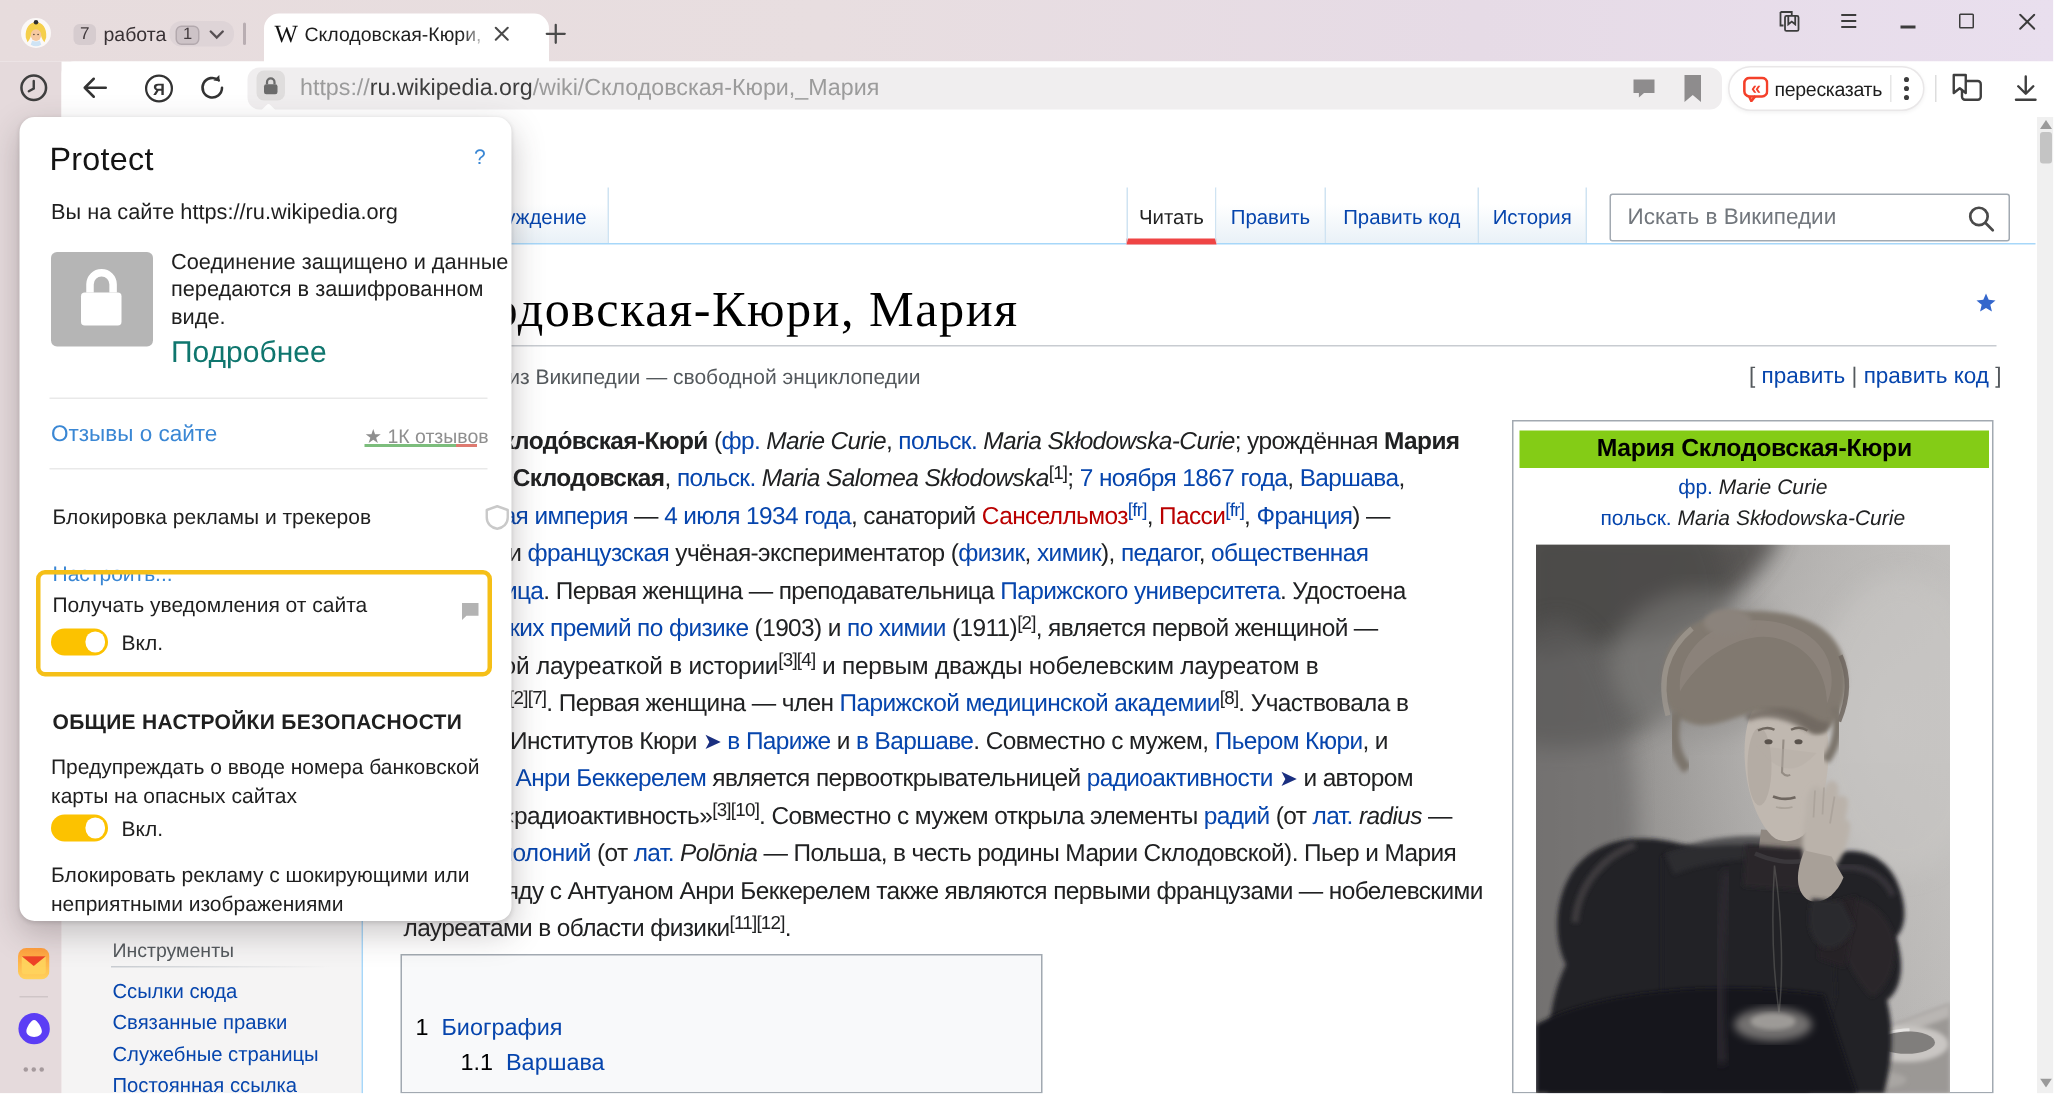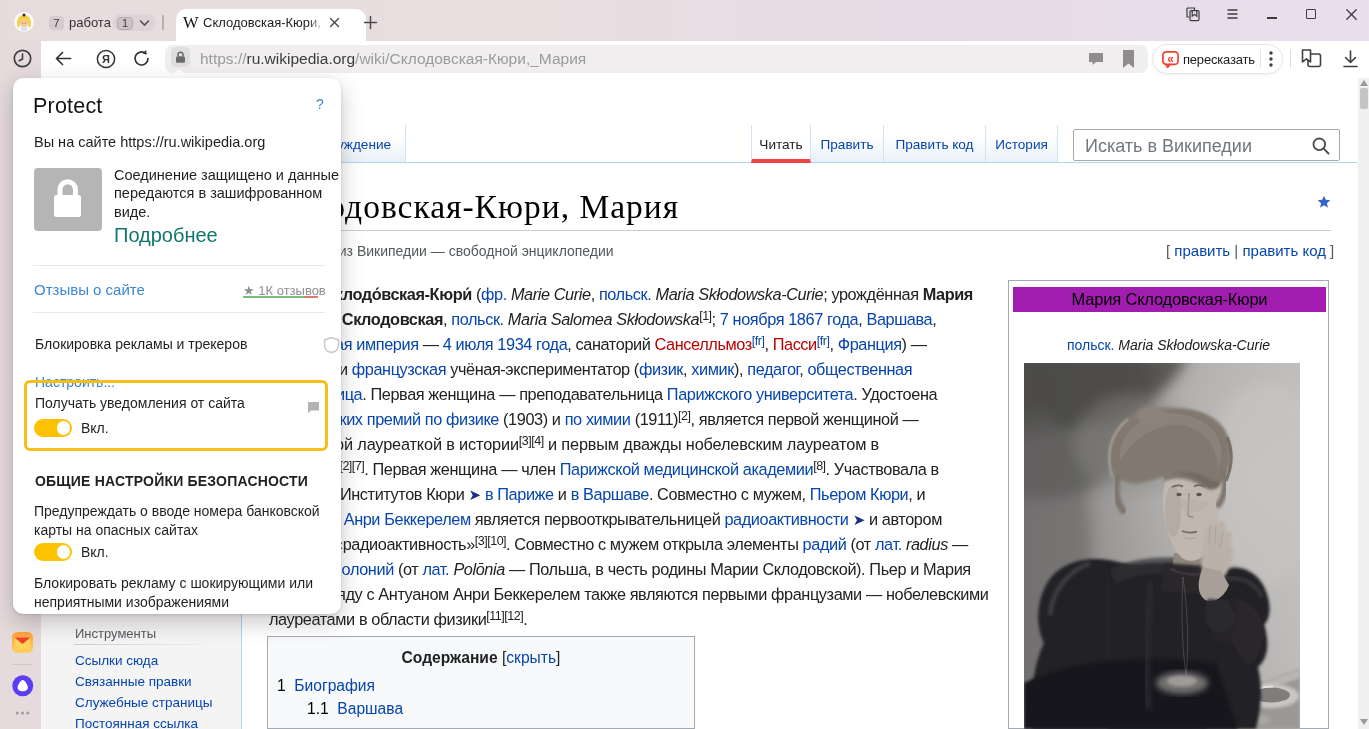--- a/index.html
+++ b/index.html
@@ -28,21 +28,21 @@
 .wsidebar{left:41px;top:163px;width:200px;height:566px;background:#f5f4f4}
 .wborder{left:241px;top:163px;width:1px;height:566px;background:#a7d7f9}
 .personal{left:791px;top:89px;font-size:13.6px;color:#3a3f44;white-space:nowrap}
 .personal a{color:#0645ad;text-decoration:none}
 a{text-decoration:none}
 .wtabs-border{left:242px;top:162px;width:1115px;height:1px;background:#a7d7f9}
 .wtab{top:125px;height:37px;background:linear-gradient(#ffffff 30%,#e9f1f7);border-right:1px solid #cfe3f2;font-size:13.6px;text-align:center;line-height:40px;white-space:nowrap}
 .wtab a{color:#0645ad}
 .wtab.sel{background:#fff;border-bottom:4px solid #ef4444;height:38px;color:#222}
 .searchbox{left:1073px;top:129px;width:267px;height:32px;background:#fff;border:1px solid #a2a9b1;border-radius:2px}
-.searchph{left:1085px;top:136px;font-size:18px;color:#72777d}
+.searchph{left:1085px;top:136px;font-size:15px;color:#72777d}
 .ftitle{left:270px;top:188px;font-family:"Liberation Serif",serif;font-size:33.5px;color:#000;white-space:nowrap;letter-spacing:1px}
 .titleline{left:270px;top:230px;width:1061px;height:1px;background:#c8ccd1}
 .tagline{left:270px;top:243px;font-size:14px;color:#54595d;white-space:nowrap}
 .editlinks{left:1166px;top:242px;font-size:15px;color:#54595d;white-space:nowrap}
 .editlinks a{color:#0645ad}
 .bodyl{left:269px;height:25px;font-size:16.3px;letter-spacing:-0.4px;color:#202122;white-space:nowrap}
 .bodyl a{color:#0645ad}
 .bodyl .red{color:#ba0000}
 .bodyl sup{font-size:12.5px;letter-spacing:-0.5px;vertical-align:baseline;position:relative;top:-5.5px}
 .bodyl sup a{color:#0645ad}
@@ -51,21 +51,21 @@
 .toc{left:267px;top:636px;width:428px;height:93px;background:#f8f9fa;border:1px solid #a2a9b1}
 .tochead{left:267px;top:649px;width:428px;text-align:center;font-size:15.6px;color:#202122}
 .tocl{font-size:15.6px;white-space:nowrap}
 .tocl a{color:#0645ad}
 .navhead{left:75px;top:626px;font-size:13px;color:#54595d}
 .navline{left:74px;top:644px;width:146px;height:1px;background:linear-gradient(90deg,#c8ccd1,#f5f4f4)}
 .navl{left:75px;font-size:13.5px;white-space:nowrap}
 .navl a{color:#0645ad}
 
 .infobox{left:1008px;top:280px;width:321px;height:449px;background:#fff;border:1px solid #a2a9b1}
-.ibhead{left:1013px;top:287px;width:313px;height:25px;background:#a21caf;text-align:center;font-weight:normal;font-size:16.5px;line-height:25px;color:#000;letter-spacing:-0.2px}
+.ibhead{left:1013px;top:287px;width:313px;height:25px;background:#84cc16;text-align:center;font-weight:bold;font-size:16.5px;line-height:25px;color:#000;letter-spacing:-0.2px}
 .ibsub{width:321px;text-align:center;font-size:14px;color:#202122;white-space:nowrap}
 .ibsub a{color:#0645ad}
 .photo{left:1024px;top:363px;width:276px;height:366px;overflow:hidden}
 
 .scroll{left:1358px;top:78px;width:11px;height:651px;background:#f0f0f0}
 .sthumb{left:1359.5px;top:88px;width:8px;height:21px;background:#c4c4c4;border-radius:2px}
 
 .popup{left:13px;top:78px;width:328px;height:536px;background:#fff;border-radius:10px;box-shadow:0 8px 22px rgba(60,50,55,.28), 0 1px 3px rgba(0,0,0,.12)}
 .caret{left:167px;top:69px;width:24px;height:10px;overflow:hidden}
 .caret:before{content:"";position:absolute;left:4px;top:3px;width:16px;height:16px;background:#fff;transform:rotate(45deg);border-radius:2px}
@@ -129,33 +129,33 @@
 <div class="abs bodyl" style="top:435px;letter-spacing:-0.15px">двукратной лауреаткой в истории<sup>[3][4]</sup> и первым дважды нобелевским лауреатом в</div>
 <div class="abs bodyl" style="top:460px">истории<sup>[5][2][7]</sup>. Первая женщина — член <a>Парижской медицинской академии</a><sup>[8]</sup>. Участвовала в</div>
 <div class="abs bodyl" style="top:485px">создании Институтов Кюри <span class="arr">➤</span> <a>в Париже</a> и <a>в Варшаве</a>. Совместно с мужем, <a>Пьером Кюри</a>, и</div>
 <div class="abs bodyl" style="top:510px"><a>Антуаном Анри Беккерелем</a> является первооткрывательницей <a>радиоактивности</a> <span class="arr">➤</span> и автором</div>
 <div class="abs bodyl" style="top:535px">термина «радиоактивность»<sup>[3][10]</sup>. Совместно с мужем открыла элементы <a>радий</a> (от <a>лат.</a> <i>radius</i> —</div>
 <div class="abs bodyl" style="top:560px">«луч») и <a>полоний</a> (от <a>лат.</a> <i>Polōnia</i> — Польша, в честь родины Марии Склодовской). Пьер и Мария</div>
 <div class="abs bodyl" style="top:585px">Кюри наряду с Антуаном Анри Беккерелем также являются первыми французами — нобелевскими</div>
 <div class="abs bodyl" style="top:610px">лауреатами в области физики<sup>[11][12]</sup>.</div>
 
 <div class="abs toc"></div>
-<div class="abs tochead"><b>Содержание</b> [<a style="color:#0645ad">скрыть</a>]</div>
 <div class="abs tocl" style="left:277px;top:677px">1&nbsp; <a>Биография</a></div>
 <div class="abs tocl" style="left:307px;top:700px">1.1&nbsp; <a>Варшава</a></div>
 
 <div class="abs navhead">Инструменты</div>
 <div class="abs navline"></div>
 <div class="abs navl" style="top:653px"><a>Ссылки сюда</a></div>
 <div class="abs navl" style="top:674px"><a>Связанные правки</a></div>
 <div class="abs navl" style="top:695px"><a>Служебные страницы</a></div>
 <div class="abs navl" style="top:716px"><a>Постоянная ссылка</a></div>
 
 <div class="abs infobox"></div>
 <div class="abs ibhead">Мария Склодовская-Кюри</div>
+<div class="abs ibsub" style="left:1008px;top:316px"><a>фр.</a> <i>Marie Curie</i></div>
 <div class="abs ibsub" style="left:1008px;top:337px"><a>польск.</a> <i>Maria Skłodowska-Curie</i></div>
 <div class="abs photo"><svg width="276" height="366" viewBox="0 0 276 366">
 <defs>
 <linearGradient id="pbg" x1="0" y1="0" x2="1" y2="0">
             <stop offset="0" stop-color="#8a8886"></stop>
             <stop offset="0.5" stop-color="#a2a09e"></stop>
             <stop offset="1" stop-color="#bdbbb9"></stop>
           </linearGradient>
 <radialGradient id="plight" cx="0.85" cy="0.32" r="0.6">
             <stop offset="0" stop-color="#c8c6c4" stop-opacity="0.8"></stop>

